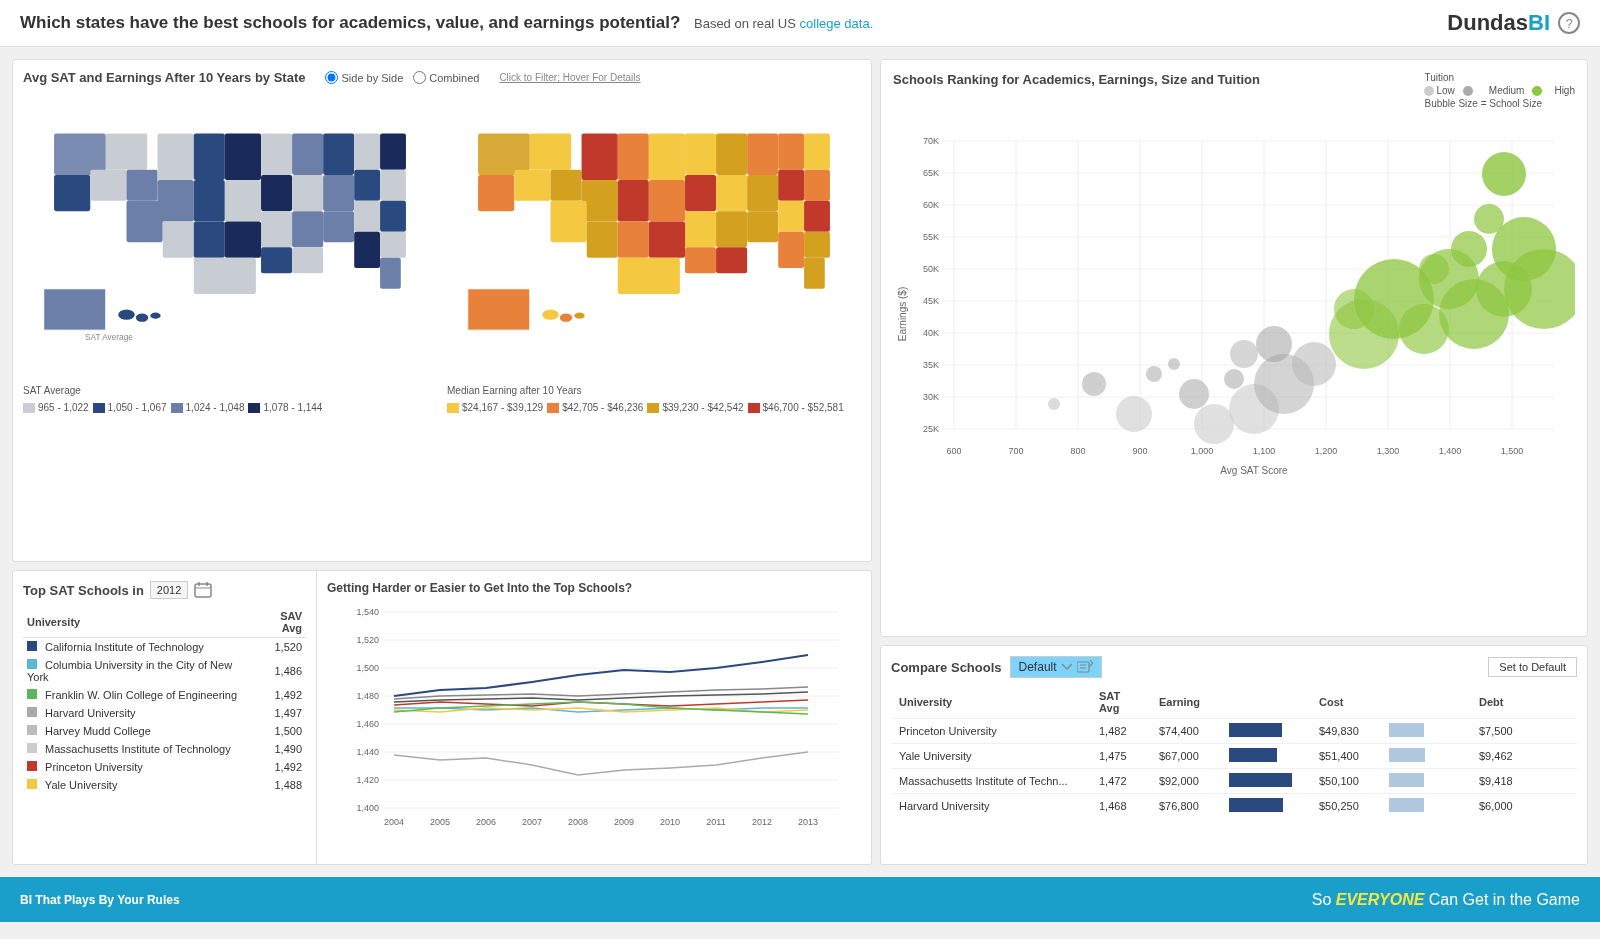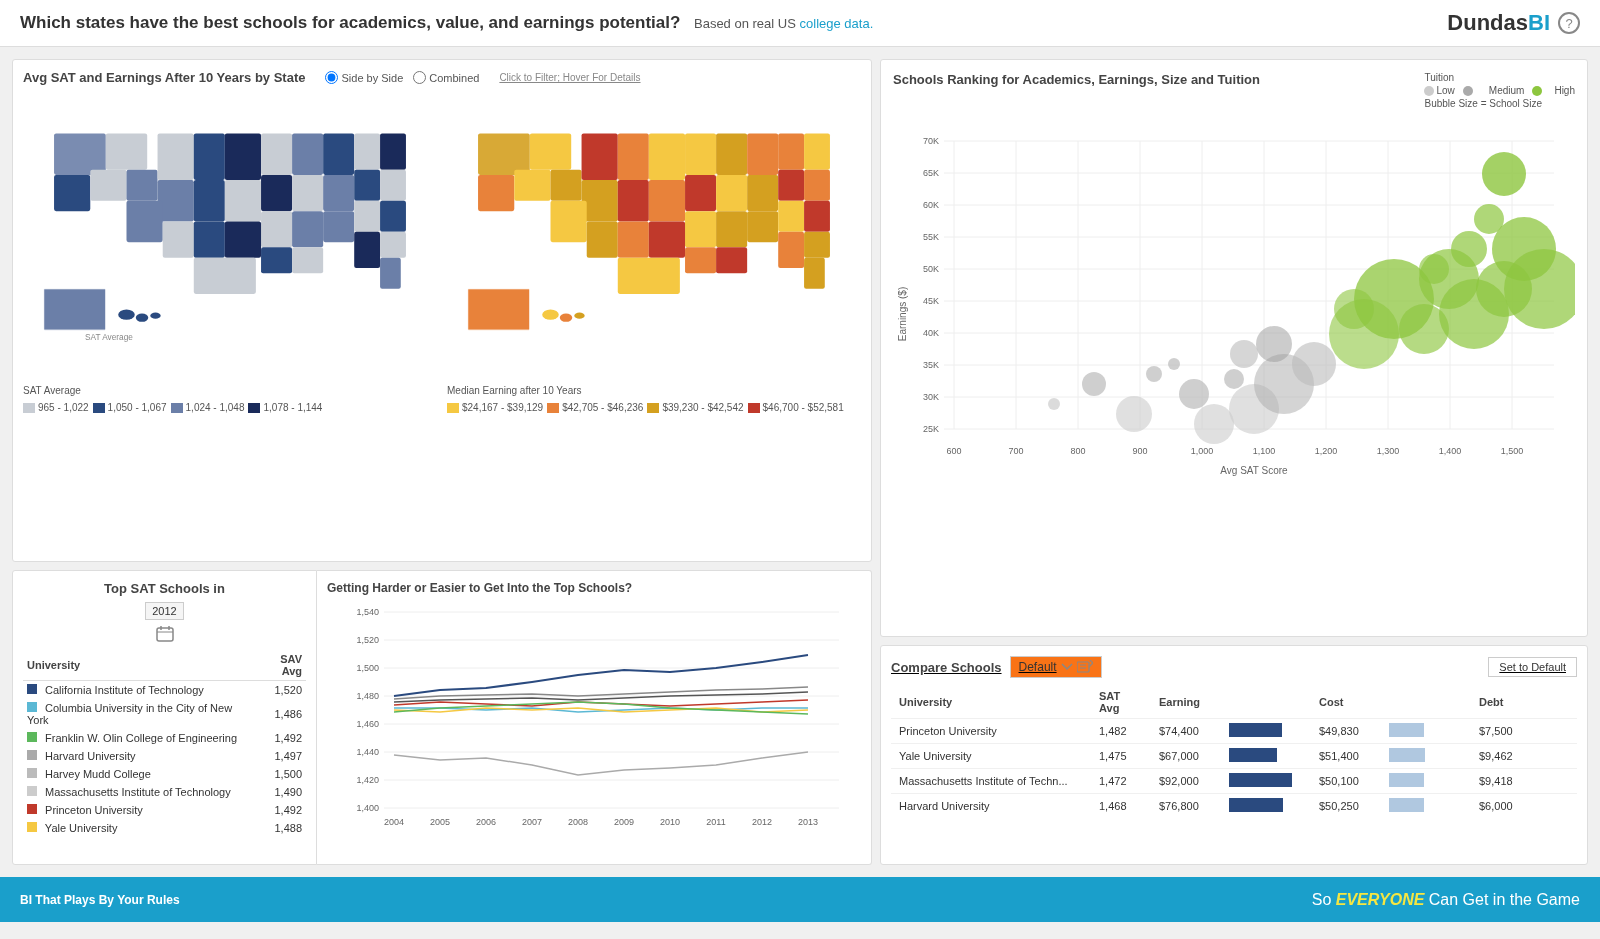--- a/index.html
+++ b/index.html
@@ -28,35 +28,35 @@
     .radio-label { font-size: 11px; color: #555; display: flex; align-items: center; gap: 3px; }
     .click-hint { font-size: 10px; color: #888; margin-left: 10px; text-decoration: underline; }
 
     .maps-container { display: flex; gap: 10px; height: 320px; }
     .map-half { flex: 1; display: flex; flex-direction: column; }
     .map-svg { width: 100%; flex: 1; }
     .legend { display: flex; flex-wrap: wrap; gap: 4px; margin-top: 4px; font-size: 10px; color: #555; }
     .legend-item { display: flex; align-items: center; gap: 3px; }
     .legend-box { width: 12px; height: 10px; display: inline-block; }
 
-    .sat-header { display: flex; align-items: center; gap: 6px; margin-bottom: 8px; flex-direction: column; }
+    .sat-header { display: flex; align-items: center; gap: 6px; margin-bottom: 8px; }
     .year-badge { background: #f5f5f5; border: 1px solid #ccc; padding: 2px 6px; font-size: 11px; color: #333; }
     
     .schools-table { width: 100%; border-collapse: collapse; font-size: 11px; }
     .schools-table th { text-align: left; padding: 3px 4px; font-weight: bold; color: #444; border-bottom: 1px solid #ddd; }
     .schools-table td { padding: 3px 4px; color: #333; }
 
     
     .bubble-card { flex: 1; }
 
     
     .compare-card { height: 220px; }
-    .compare-header { display: flex; align-items: center; gap: 8px; margin-bottom: 8px; text-decoration: underline; }
+    .compare-header { display: flex; align-items: center; gap: 8px; margin-bottom: 8px; }
     .compare-title { font-size: 13px; font-weight: bold; color: #444; }
-    .compare-dropdown { border: 1px solid #ccc; padding: 3px 8px; font-size: 12px; color: #333; background: #f97316; display: flex; align-items: center; gap: 4px; }
+    .compare-dropdown { border: 1px solid #ccc; padding: 3px 8px; font-size: 12px; color: #333; background: #7dd3fc; display: flex; align-items: center; gap: 4px; }
     .set-default-btn { margin-left: auto; border: 1px solid #ccc; padding: 3px 10px; font-size: 11px; background: white; color: #333; cursor: pointer; }
     
     .compare-table { width: 100%; border-collapse: collapse; font-size: 11px; }
     .compare-table th { text-align: left; padding: 4px 8px; font-weight: bold; color: #444; }
     .compare-table td { padding: 4px 8px; color: #333; border-top: 1px solid #f0f0f0; }
 
     
     .footer { background: #1a9fcb; padding: 10px 20px; display: flex; align-items: center; justify-content: space-between; height: 45px; }
     .footer-left { font-size: 12px; font-weight: bold; color: white; }
     .footer-right { font-size: 16px; color: white; }

